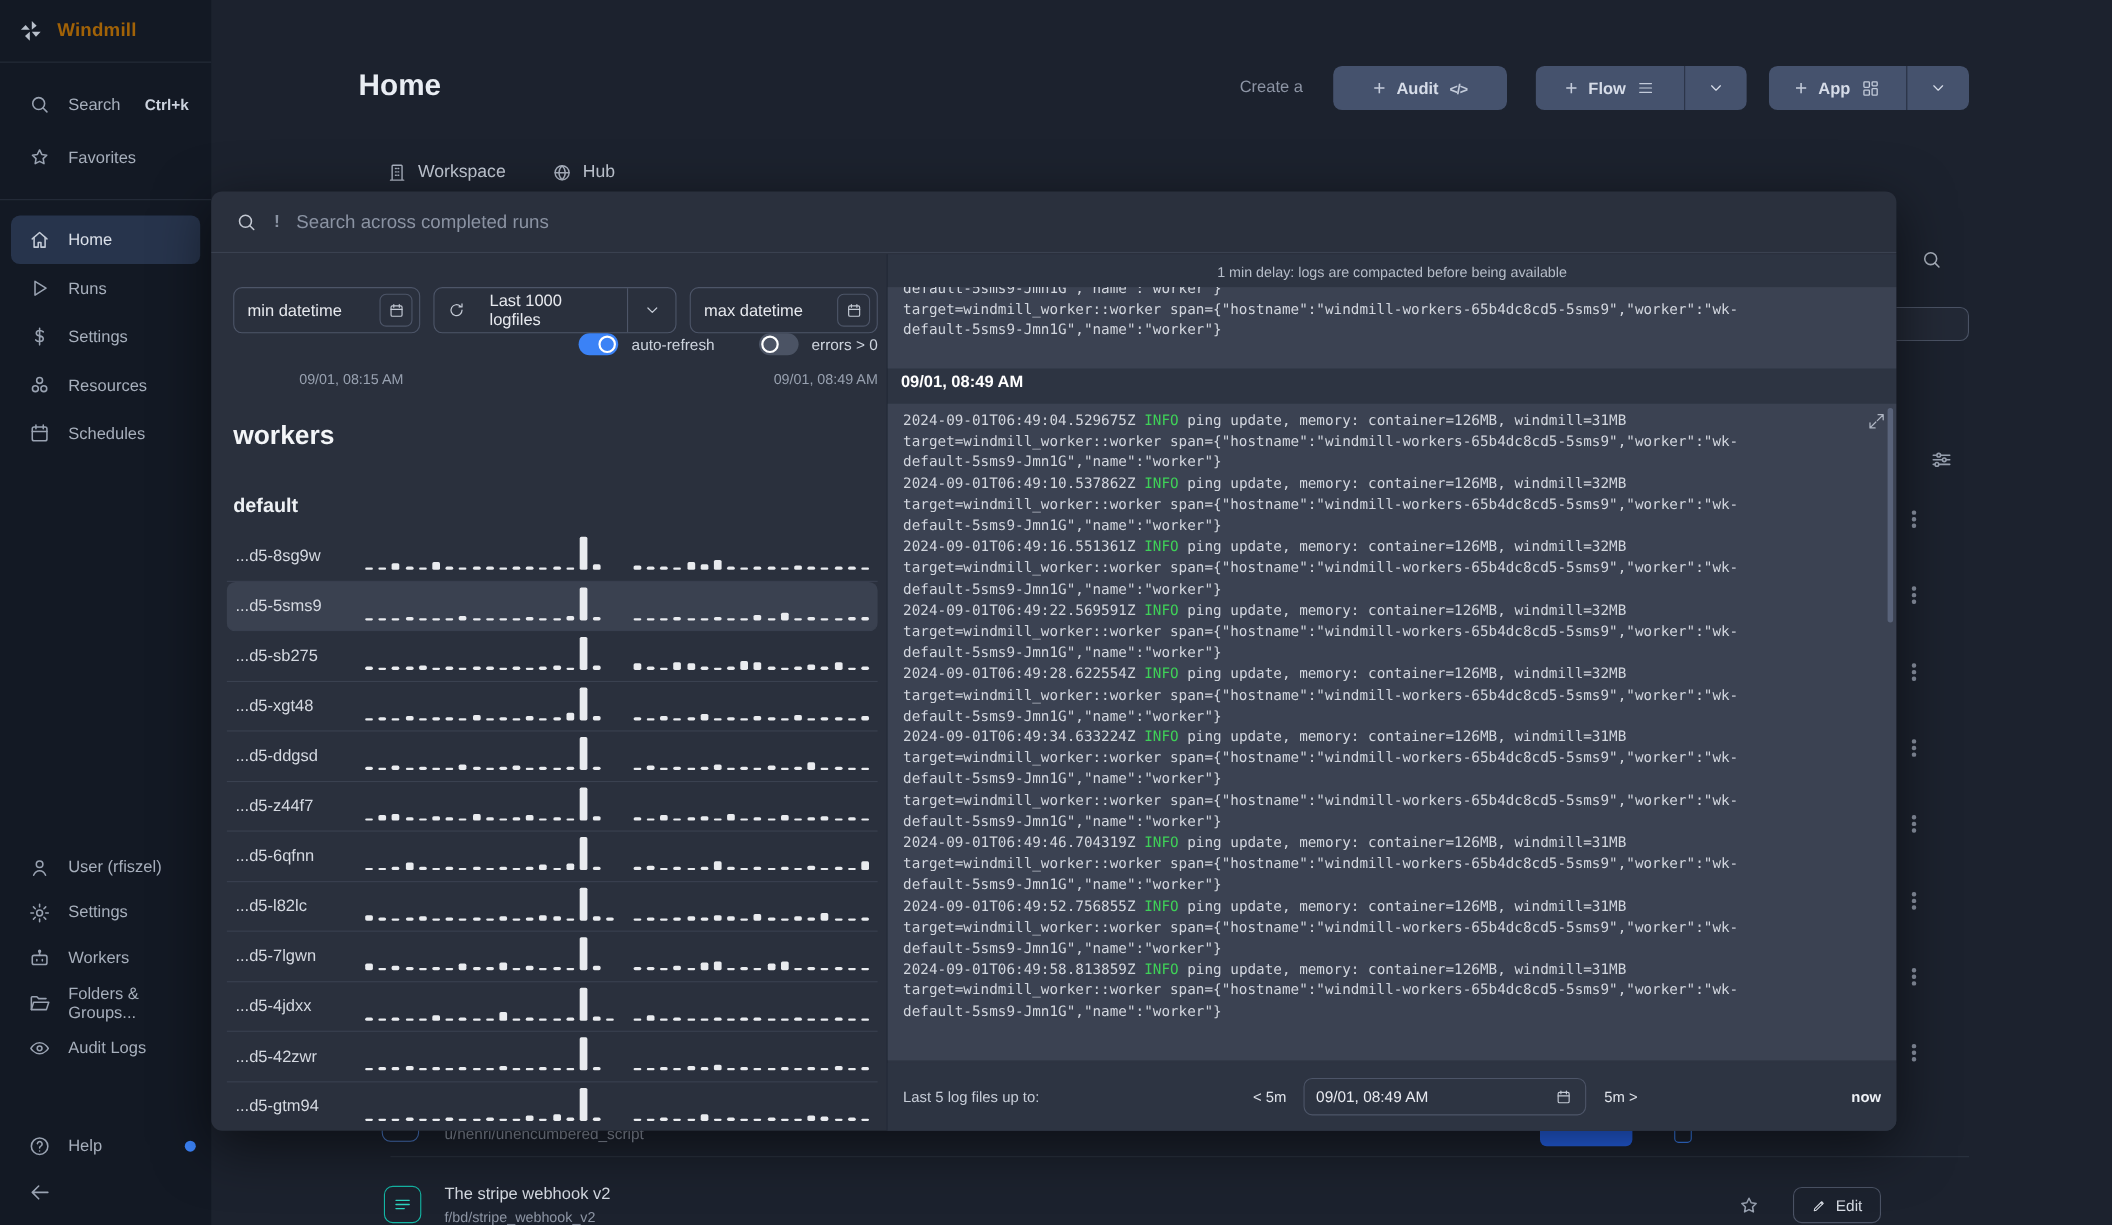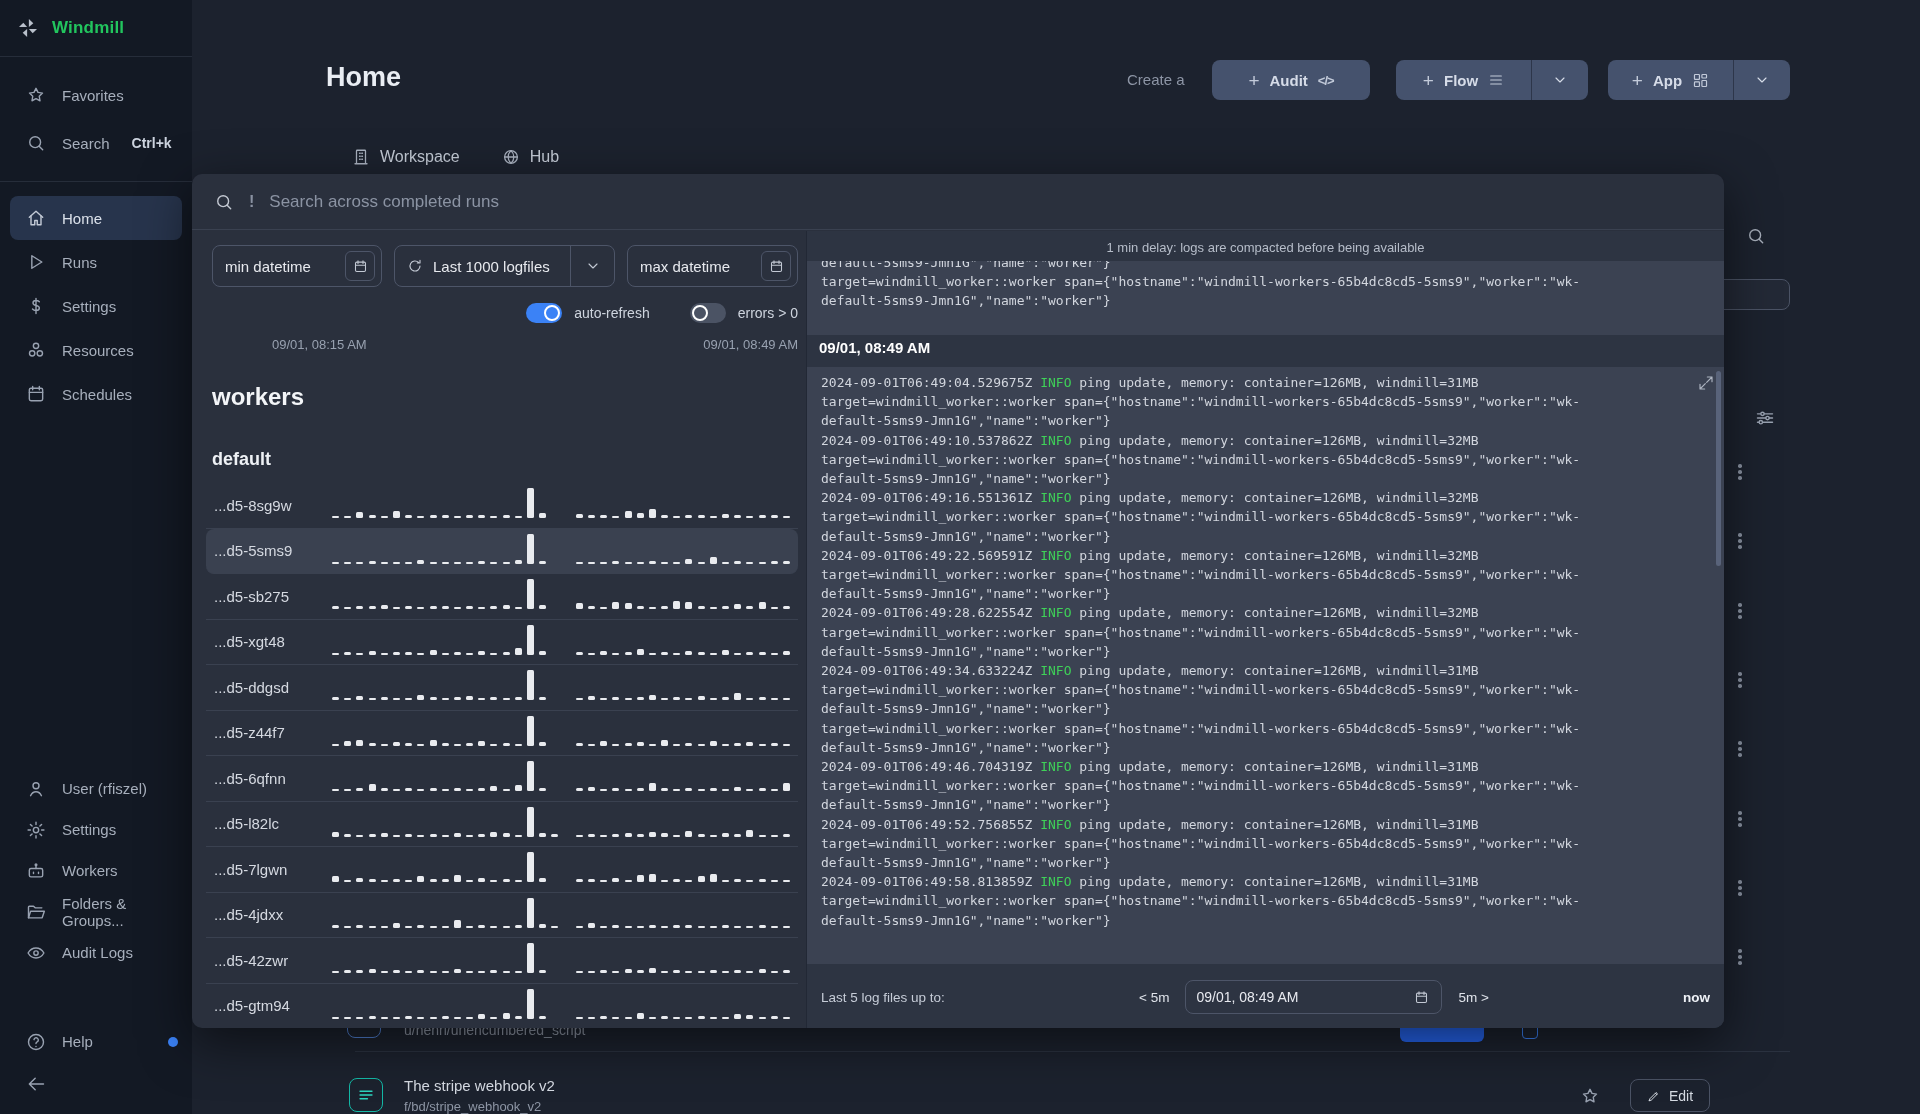--- a/index.html
+++ b/index.html
@@ -5,21 +5,21 @@
   * { margin:0; padding:0; box-sizing:border-box; }
   html,body { width:1920px; height:1114px; overflow:hidden; }
   body { font-family:"Liberation Sans", sans-serif; background:#1c222e; color:#e8eaf0; position:relative; }
   svg { display:block; }
   .ic { stroke:currentColor; fill:none; stroke-width:1.7; stroke-linecap:round; stroke-linejoin:round; }
 
   
   .sidebar { position:absolute; left:0; top:0; width:192px; height:1114px; background:#131924; z-index:20; }
   .brand { height:57px; display:flex; align-items:center; padding:0 16px; gap:12px; border-bottom:1px solid #262d3a; }
   .brand .logo { color:#b9c0cb; }
-  .brand .bname { font-size:17px; font-weight:700; color:#22c55e; letter-spacing:.2px; }
+  .brand .bname { font-size:17px; font-weight:700; color:#a16207; letter-spacing:.2px; }
   .nav { padding:14px 0; }
   .nav-item { height:48px; display:flex; align-items:center; gap:16px; padding:0 0 0 26px; color:#a7afbc; font-size:15px; cursor:pointer; }
   .nav-item .i { color:#99a2b1; flex:0 0 auto; }
   .nav-sep { height:1px; background:#262d3a; }
   .nav-main .nav-item { height:44px; }
   .nav-item.active { background:#27344c; border-radius:8px; margin:0 10px; padding-left:16px; color:#dbe1ea; }
   .nav-item.active .i { color:#c3cad6; }
   .kbd { margin-left:6px; color:#ccd3de; font-weight:700; font-size:14px; }
   .side-bottom { position:absolute; left:0; bottom:0; width:100%; }
   .side-bottom .nav-item { height:41px; }
@@ -66,21 +66,21 @@
   .modal { position:absolute; left:192px; top:174px; width:1532px; height:854px; background:#2a303d; border-radius:10px; box-shadow:0 14px 50px rgba(0,0,0,.55); z-index:30; overflow:hidden; }
   .m-search { height:56px; border-bottom:1px solid #3a4150; display:flex; align-items:center; padding:0 22px; gap:15px; }
   .m-search .i { color:#c3c8d2; }
   .bang { color:#8a92a2; font-weight:700; font-size:16px; }
   .m-input { flex:1; background:transparent; border:none; outline:none; color:#e8eaf0; font-size:17px; font-family:inherit; }
   .m-input::placeholder { color:#8b93a3; }
   .m-body { position:absolute; top:57px; left:0; right:0; bottom:0; }
   .m-left { position:absolute; left:0; top:0; width:614px; height:100%; }
   .m-right { position:absolute; left:614px; top:0; right:0; height:100%; background:#2d3442; border-left:1px solid #222835; }
 
-  .field { position:absolute; top:14px; height:42px; border:1px solid #4d5568; border-radius:8px; display:flex; align-items:center; padding:0 6px 0 12px; font-size:15px; color:#e7e9ee; background:transparent; }
+  .field { position:absolute; top:30px; height:42px; border:1px solid #4d5568; border-radius:8px; display:flex; align-items:center; padding:0 6px 0 12px; font-size:15px; color:#e7e9ee; background:transparent;gap:12px; }
   .field .flex1 { flex:1; }
   .cal-btn { width:30px; height:30px; border:1px solid #4d5568; border-radius:6px; display:flex; align-items:center; justify-content:center; color:#c3c9d4; cursor:pointer; background:transparent; }
   #f-min { left:20px; width:170px; } #f-max { left:435px; width:171px; }
   #f-log { left:202px; width:221px; padding-right:0; cursor:pointer; }
   #f-log .refresh { color:#c3c9d4; margin-right:10px; }
   #f-log .chev-sec { width:44px; align-self:stretch; border-left:1px solid #4d5568; display:flex; align-items:center; justify-content:center; color:#c3c9d4; margin-left:10px; }
 
   .toggles { position:absolute; top:72px; right:8px; display:flex; align-items:center; gap:12px; font-size:14px; color:#ced4de; }
   .tgl { width:36px; height:20px; border-radius:10px; position:relative; cursor:pointer; flex:0 0 auto; }
   .tgl.on { background:#3b82f6; } .tgl.off { background:#4b5364; }
@@ -127,31 +127,31 @@
         <path d="M12.9 11.1V3l4.4 4.3z"></path>
         <path d="M12.9 12.9H21l-4.3 4.4z"></path>
         <path d="M11.1 12.9V21l-4.4-4.3z"></path>
         <path d="M11.1 11.1H3l4.3-4.4z"></path>
       </svg>
     <span class="bname">Windmill</span>
   </div>
   <nav class="nav">
     <div class="nav-item">
       <svg class="i ic" width="20" height="20" viewBox="0 0 24 24">
-          <path d="m12 4 2.4 4.9 5.4.8-3.9 3.8.9 5.4-4.8-2.5-4.8 2.5.9-5.4L4.2 9.7l5.4-.8Z"></path>
-        </svg>
-      <span>Favorites</span>
-    </div>
-    <div class="nav-item">
-      <svg class="i ic" width="20" height="20" viewBox="0 0 24 24">
           <circle cx="11" cy="11" r="6.5"></circle>
           <path d="m15.8 15.8 4.2 4.2"></path>
         </svg>
       <span>Search</span>
       <span class="kbd">Ctrl+k</span>
+    </div>
+    <div class="nav-item">
+      <svg class="i ic" width="20" height="20" viewBox="0 0 24 24">
+          <path d="m12 4 2.4 4.9 5.4.8-3.9 3.8.9 5.4-4.8-2.5-4.8 2.5.9-5.4L4.2 9.7l5.4-.8Z"></path>
+        </svg>
+      <span>Favorites</span>
     </div>
   </nav>
   <div class="nav-sep"></div>
   <nav class="nav nav-main">
     <div class="nav-item active">
       <svg class="i ic" width="20" height="20" viewBox="0 0 24 24">
           <path d="m4 11 8-7 8 7"></path>
           <path d="M6 9.5V20h4.5v-5h3v5H18V9.5"></path>
         </svg>
       <span>Home</span>

